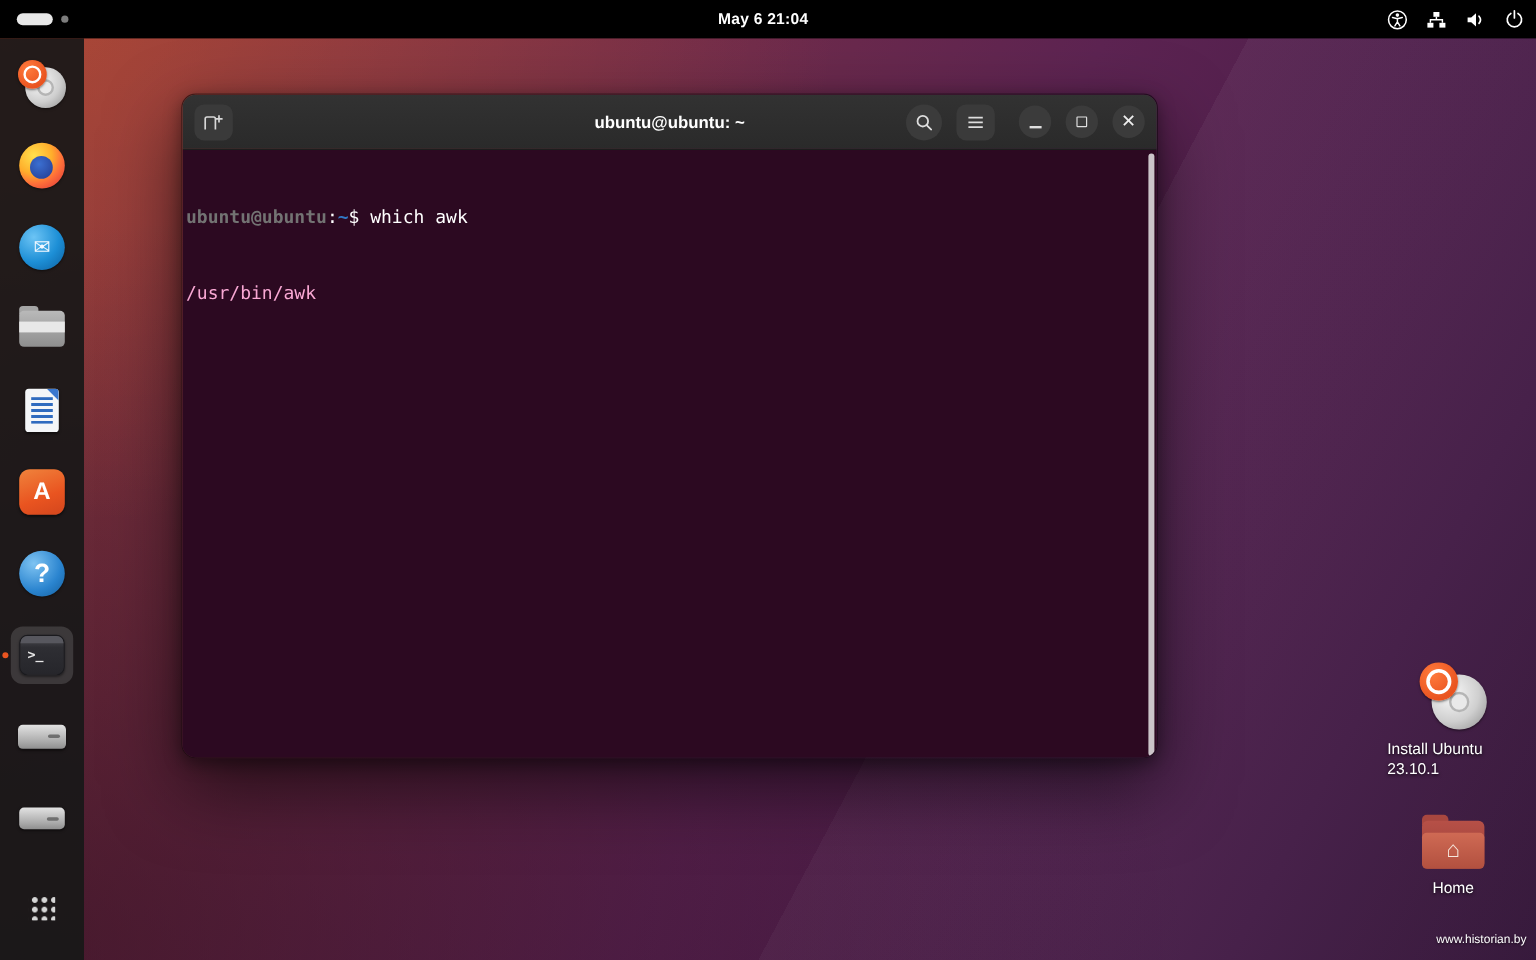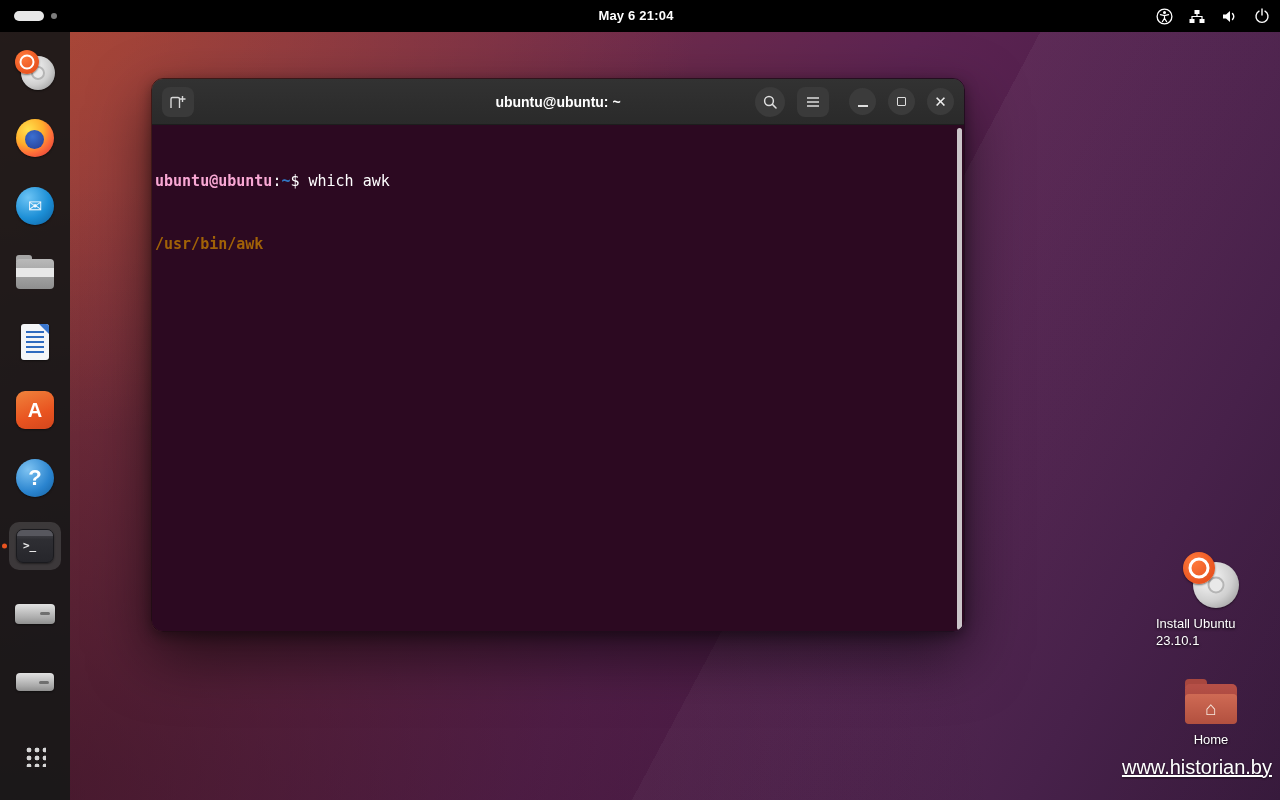--- a/index.html
+++ b/index.html
@@ -173,26 +173,26 @@
   .circle-btn.search { border-radius: 50%; }
   .min-glyph { width: 10px; height: 2px; background: #dedede; margin-top: 8px; }
   .max-glyph { width: 9px; height: 9px; border: 1.5px solid #dedede; border-radius: 1px; }
   .close-glyph { font-size: 15px; line-height: 1; color: #eee; transform: translateY(-0.5px); }
 
   .term-body {
     position: relative; height: 508px; background: #2c0921;
     font-family: "DejaVu Sans Mono", monospace; font-size: 15px; line-height: 21px;
     color: #ffffff; padding: 4px 14px 4px 3px; white-space: pre;
   }
-  .p-user { color: #f9a8d4; font-weight: 700; }
+  .p-user { color: #737373; font-weight: 700; }
   .p-sep  { color: #ffffff; }
   .p-path { color: #3178c6; font-weight: 700; }
   .p-sym  { color: #ffffff; }
   .cmd    { color: #ffffff; margin-left: 9px; }
-  .outline-text { color: #a16207; font-weight: bold; }
+  .outline-text { color: #f9a8d4; }
   .scrollbar {
     position: absolute; right: 2px; top: 3px; bottom: 3px; width: 5px;
     border-radius: 3px; background: #cbc5c9;
   }
 
   
   .desk-icon { position: absolute; width: 110px; display: flex; flex-direction: column; align-items: center; z-index: 20; }
   .desk-icon .label {
     margin-top: 7px; color: #fff; font-size: 13px; text-align: left; line-height: 17px;
     text-shadow: 0 1px 3px rgba(0,0,0,0.9);
@@ -209,22 +209,22 @@
   .home-folder .back { position: absolute; inset: 0; border-radius: 5px; background: linear-gradient(#b65047, #9c4038); }
   .home-folder .tab { position: absolute; left: 0; top: -5px; width: 22px; height: 9px; border-radius: 4px 4px 0 0; background: #a8473f; }
   .home-folder .front {
     position: absolute; left: 0; right: 0; bottom: 0; height: 30px; border-radius: 4px;
     background: linear-gradient(#cf6a54, #b2503f);
     display: flex; align-items: center; justify-content: center;
     color: #f6e7dd; font-size: 19px;
   }
 
   .watermark {
-    position: absolute; right: 8px; bottom: 21px; color: #ffffff; font-size: 20px;
-    text-shadow: 0 1px 2px rgba(0,0,0,.6); z-index: 20; text-decoration: underline;
+    position: absolute; right: 8px; bottom: 11px; color: #ffffff; font-size: 10px;
+    text-shadow: 0 1px 2px rgba(0,0,0,.6); z-index: 20;
   }
 </style>
 </head>
 <body>
 
 <div class="topbar">
   <div class="workspaces">
     <div class="ws-pill"></div>
     <div class="ws-dot"></div>
   </div>

